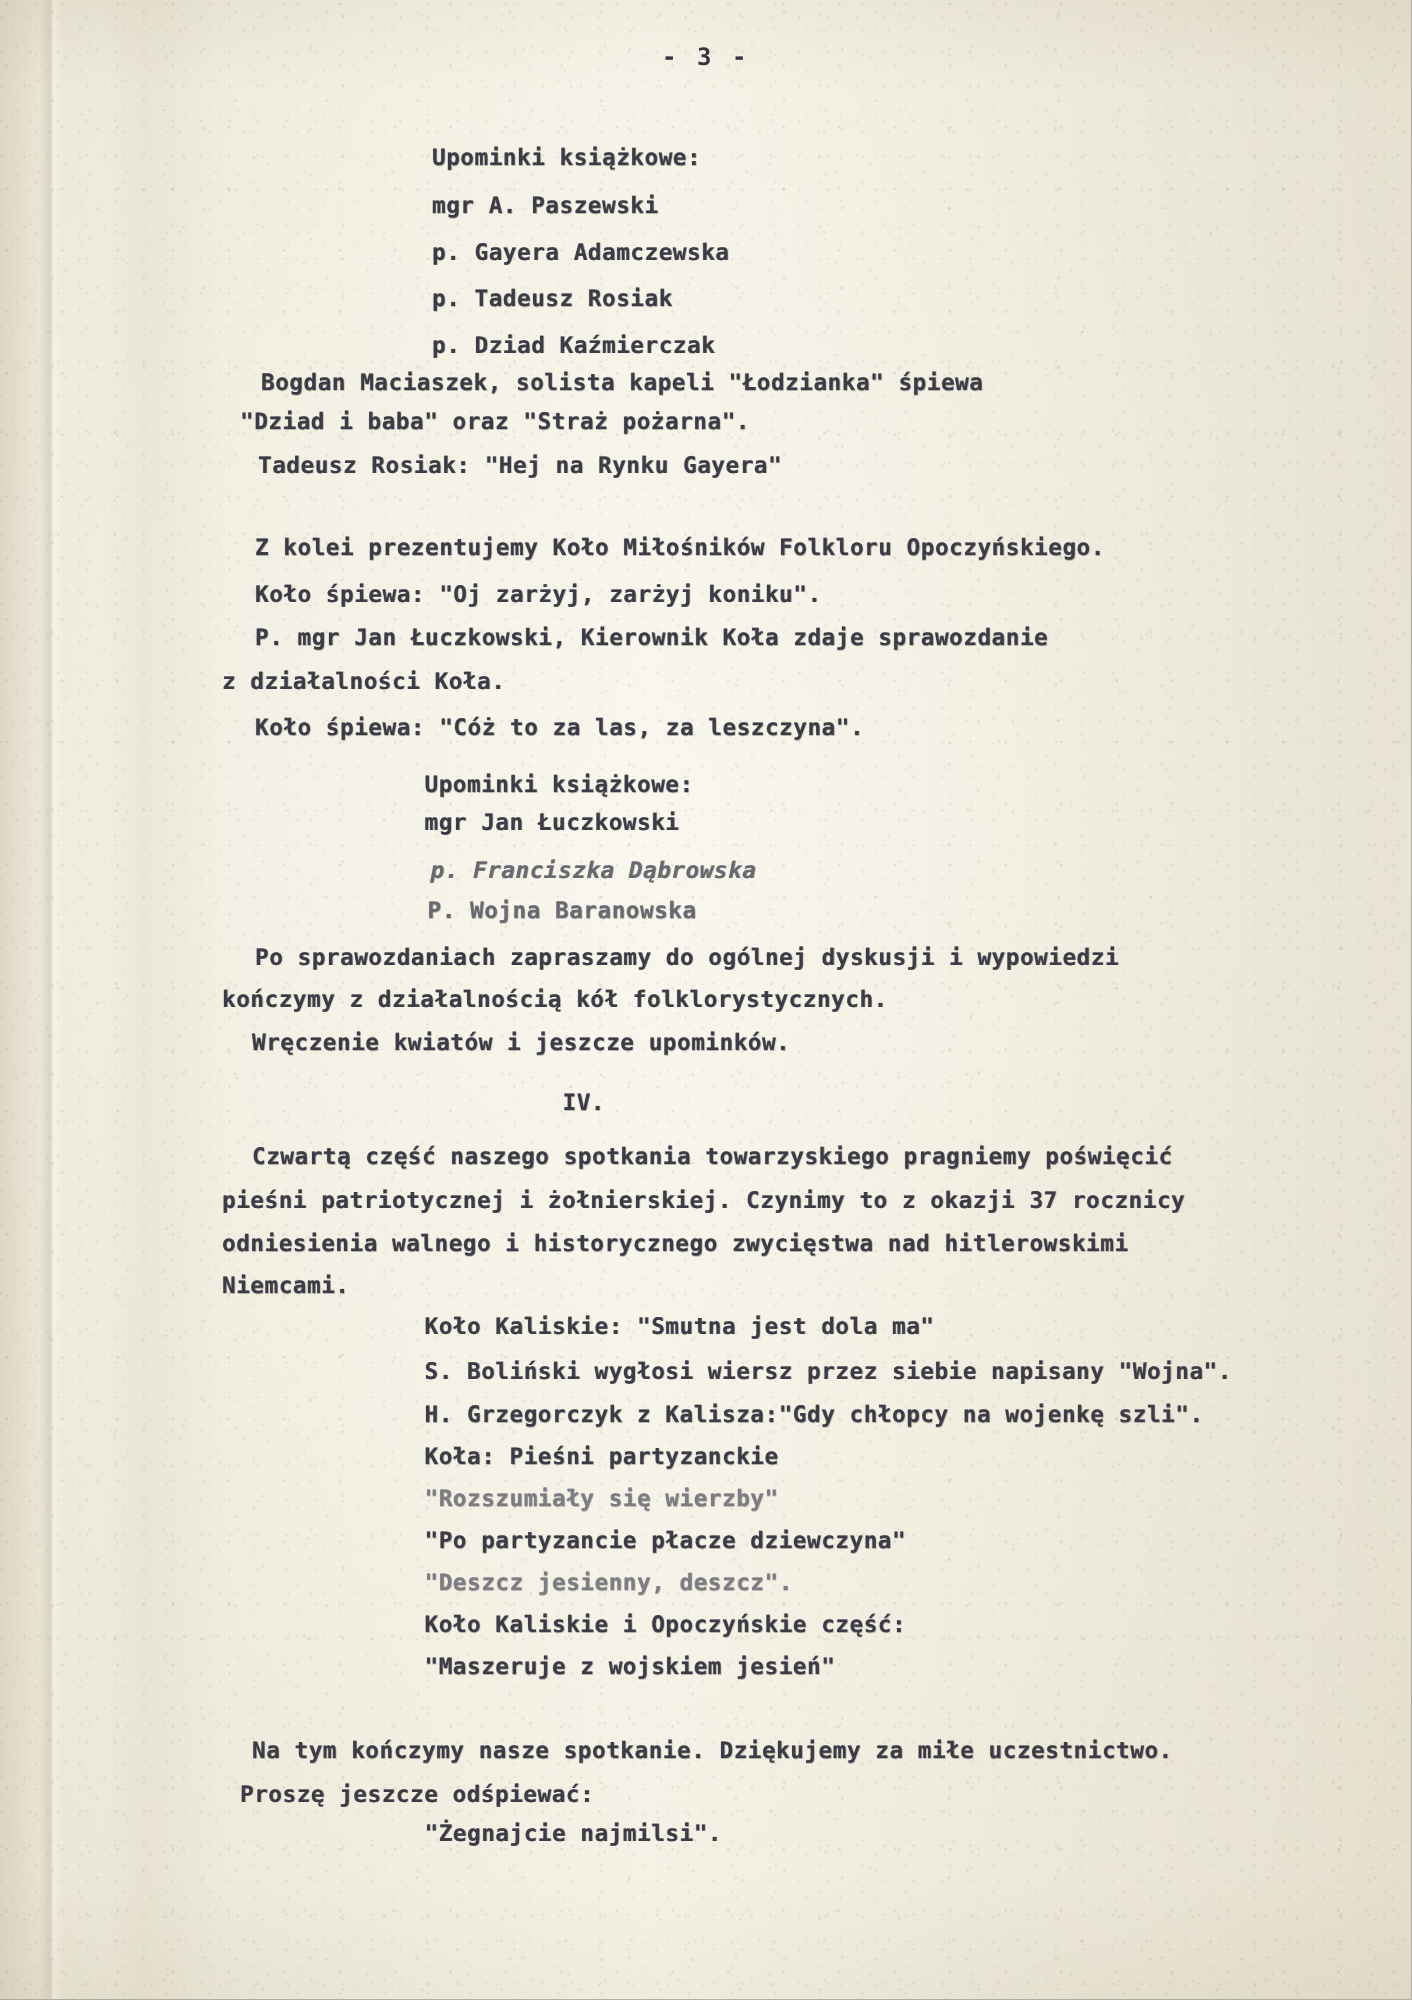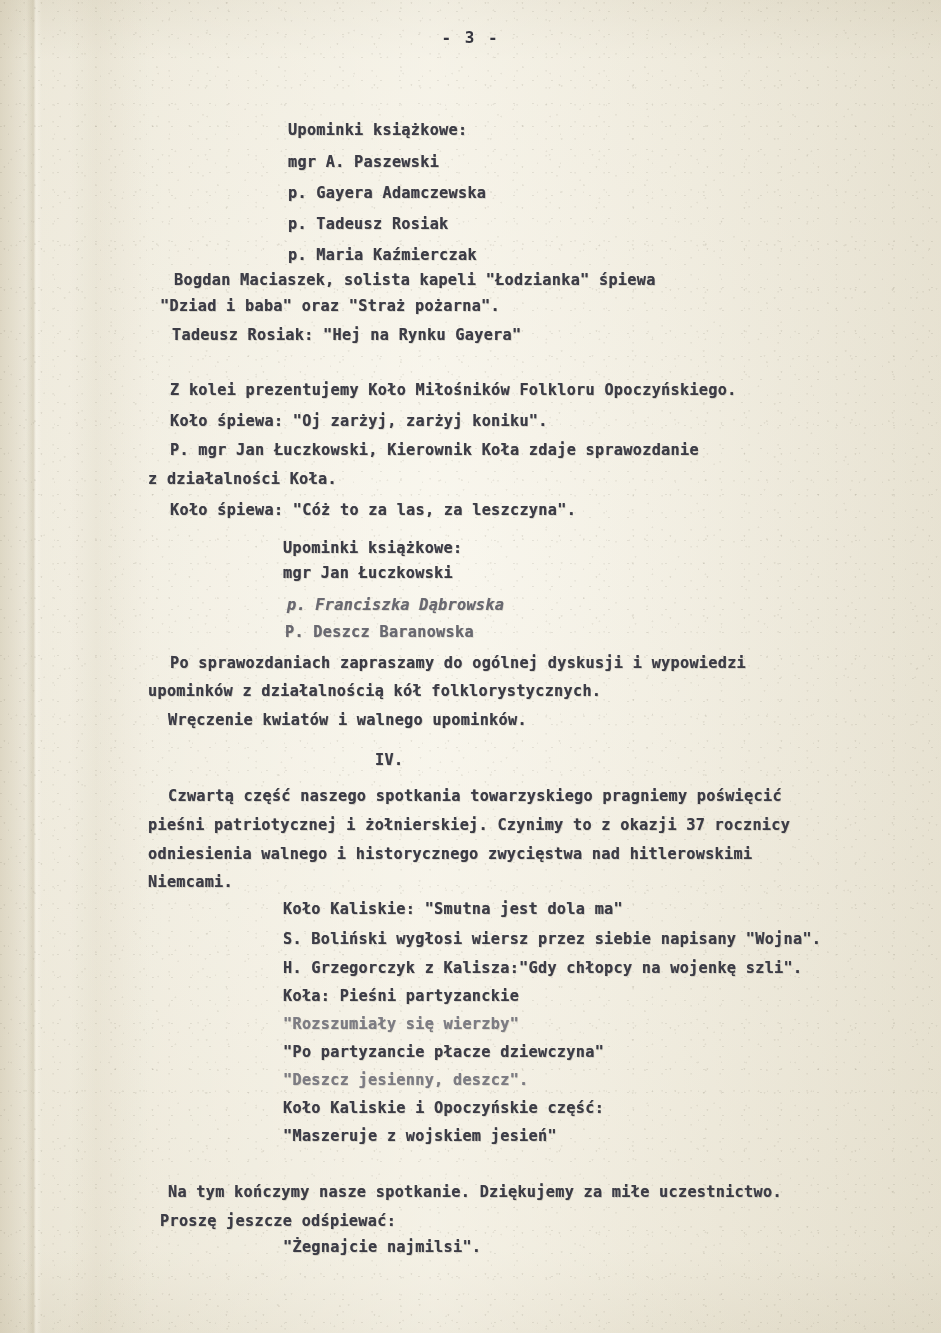--- a/index.html
+++ b/index.html
@@ -82,21 +82,20 @@
       rgba(196,187,161,0.00) 0%,
       rgba(190,181,155,0.42) 45%,
       rgba(255,253,247,0.30) 62%,
       rgba(196,187,161,0.00) 100%);
   }
 
   
   #text-layer {
     position: absolute;
     inset: 0;
-    margin-top: 25px;
   }
   .ln {
     position: absolute;
     white-space: pre;
     font-size: 15.2px;
     letter-spacing: 0.30px;
     line-height: 1;
     font-weight: 700;
     color: #3c3c46;
     text-shadow:
@@ -130,44 +129,44 @@
   <div id="grain2"></div>
 
   <div id="folio" style="top:28px;">- 3 -</div>
 
   <div id="text-layer">
       <div>
         <div class="ln" style="left: 288px; top: 98px;">Upominki książkowe:</div>
         <div class="ln" style="left: 288px; top: 130px;">mgr A. Paszewski</div>
         <div class="ln" style="left: 288px; top: 161px;">p. Gayera Adamczewska</div>
         <div class="ln" style="left: 288px; top: 192px;">p. Tadeusz Rosiak</div>
-        <div class="ln" style="left: 288px; top: 223px;">p. Maria Kaźmierczak</div>
+        <div class="ln" style="left: 288px; top: 223px;">p. Dziad Kaźmierczak</div>
       </div>
       <div>
         <div class="ln" style="left: 174px; top: 248px;">Bogdan Maciaszek, solista kapeli "Łodzianka" śpiewa</div>
         <div class="ln" style="left: 160px; top: 274px;">"Dziad i baba" oraz "Straż pożarna".</div>
         <div class="ln" style="left: 172px; top: 303px;">Tadeusz Rosiak: "Hej na Rynku Gayera"</div>
       </div>
       <div>
         <div class="ln" style="left: 170px; top: 358px;">Z kolei prezentujemy Koło Miłośników Folkloru Opoczyńskiego.</div>
         <div class="ln" style="left: 170px; top: 389px;">Koło śpiewa: "Oj zarżyj, zarżyj koniku".</div>
         <div class="ln" style="left: 170px; top: 418px;">P. mgr Jan Łuczkowski, Kierownik Koła zdaje sprawozdanie</div>
         <div class="ln" style="left: 148px; top: 447px;">z działalności Koła.</div>
         <div class="ln" style="left: 170px; top: 478px;">Koło śpiewa: "Cóż to za las, za leszczyna".</div>
       </div>
       <div>
         <div class="ln" style="left: 283px; top: 516px;">Upominki książkowe:</div>
         <div class="ln" style="left: 283px; top: 541px;">mgr Jan Łuczkowski</div>
         <div class="ln faint" style="left: 287px; top: 573px; font-style: italic;">p. Franciszka Dąbrowska</div>
-        <div class="ln faint" style="left: 285px; top: 600px;">P. Deszcz Baranowska</div>
+        <div class="ln faint" style="left: 285px; top: 600px;">P. Wojna Baranowska</div>
       </div>
       <div>
         <div class="ln" style="left: 170px; top: 631px;">Po sprawozdaniach zapraszamy do ogólnej dyskusji i wypowiedzi</div>
-        <div class="ln" style="left: 148px; top: 659px;">upominków z działalnością kół folklorystycznych.</div>
-        <div class="ln" style="left: 168px; top: 688px;">Wręczenie kwiatów i walnego upominków.</div>
+        <div class="ln" style="left: 148px; top: 659px;">kończymy z działalnością kół folklorystycznych.</div>
+        <div class="ln" style="left: 168px; top: 688px;">Wręczenie kwiatów i jeszcze upominków.</div>
       </div>
       <div>
         <div class="ln" style="left: 375px; top: 728px;">IV.</div>
       </div>
       <div>
         <div class="ln" style="left: 168px; top: 764px;">Czwartą część naszego spotkania towarzyskiego pragniemy poświęcić</div>
         <div class="ln" style="left: 148px; top: 793px;">pieśni patriotycznej i żołnierskiej. Czynimy to z okazji 37 rocznicy</div>
         <div class="ln" style="left: 148px; top: 822px;">odniesienia walnego i historycznego zwycięstwa nad hitlerowskimi</div>
         <div class="ln" style="left: 148px; top: 850px;">Niemcami.</div>
       </div>

